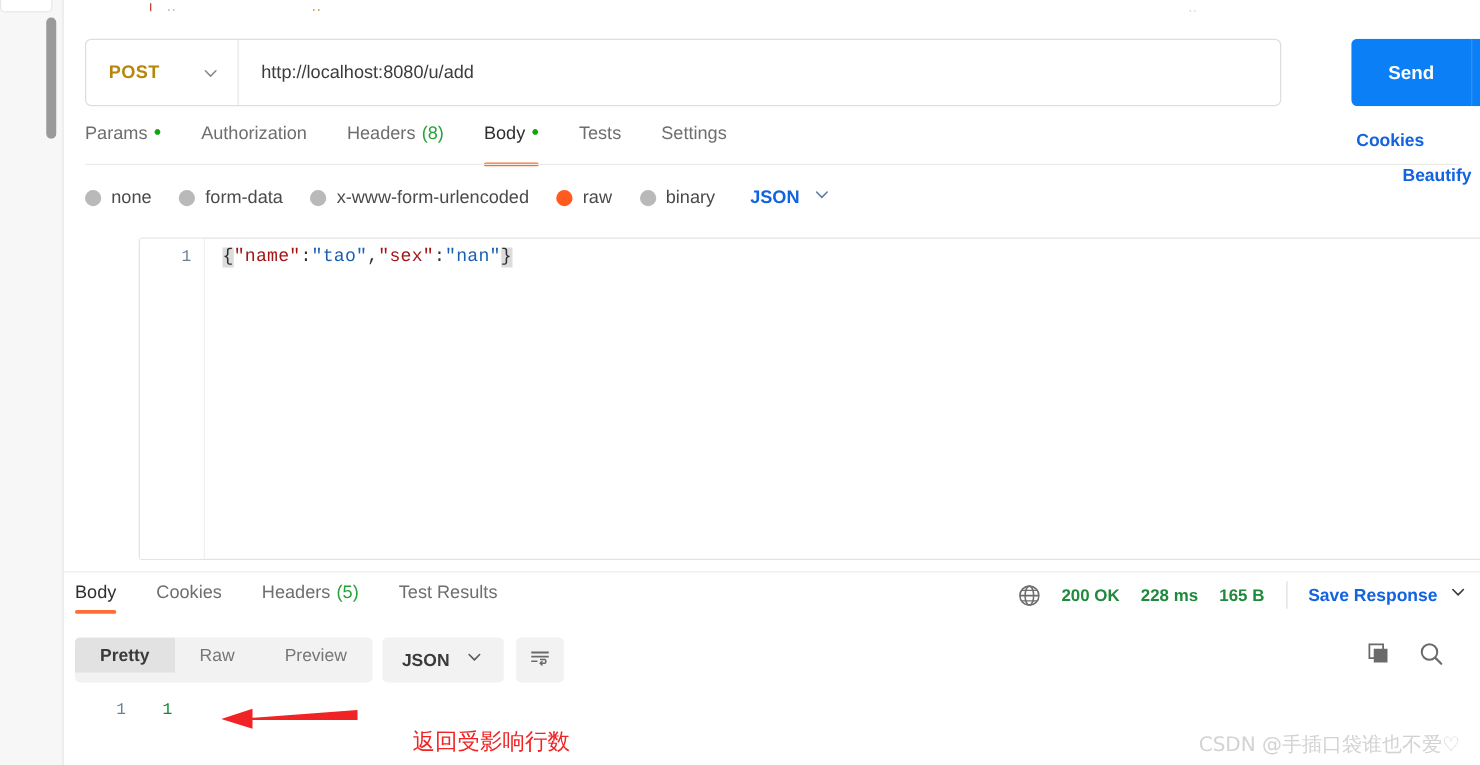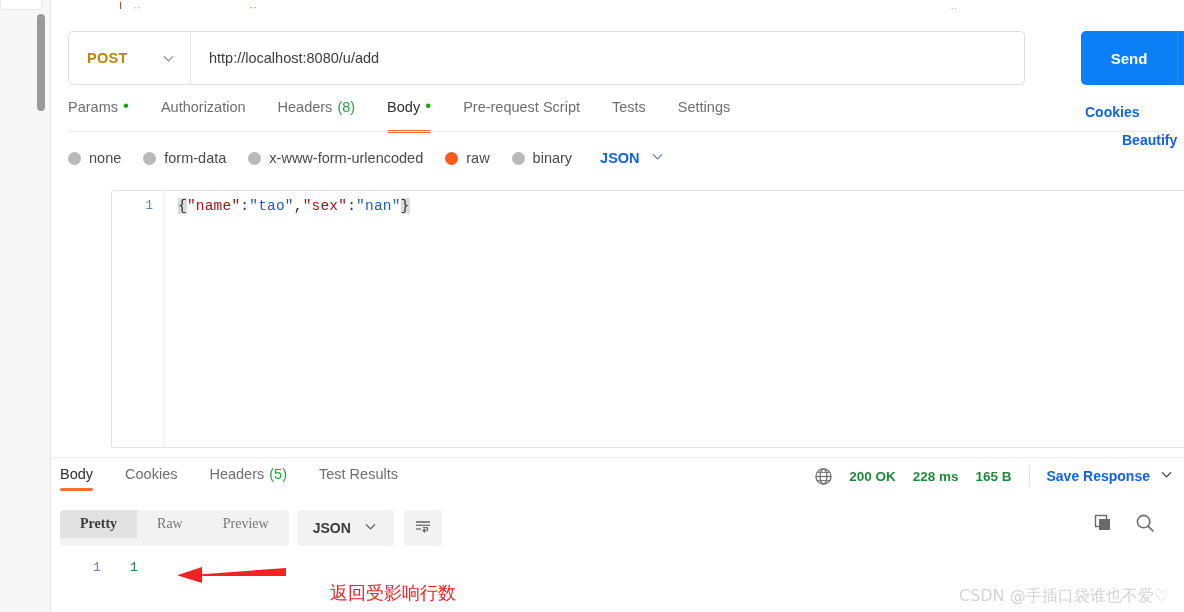--- a/index.html
+++ b/index.html
@@ -166,21 +166,21 @@
   .fmt-bar {
     position: absolute; left: 60px; top: 510px; height: 36px; display: flex;
     align-items: center;
   }
   .seg {
     display: flex; background: #f2f2f2; border-radius: 4px; overflow: hidden; height: 36px;
   }
   .seg button {
     border: none; background: transparent; font-size: 14px; color: #767676;
     padding: 0 20px; height: 28px; cursor: pointer;
-    font-family: Liberation Serif, serif;
+    font-family: Liberation Sans, sans-serif;
   }
   .seg button.active { background: #e2e2e2; color: #3a3a3a; font-weight: bold; }
   .fmt-sel {
     display: flex; align-items: center; justify-content: center; gap: 12px;
     background: #f2f2f2; border-radius: 4px; height: 36px; padding: 0 16px;
     margin-left: 8px; cursor: pointer;
   }
   .fmt-sel .t { font-size: 14px; color: #3a3a3a; font-weight: bold; }
   .wrap-btn {
     width: 38px; height: 36px; background: #f2f2f2; border-radius: 4px;
@@ -262,23 +262,20 @@
         <span>Authorization</span>
       </div>
       <div class="rtab">
         <span>Headers</span>
         <span class="cnt" style="margin-left:5px">(8)</span>
       </div>
       <div class="rtab active">
         <span>Body</span>
         <span class="dotmark">•</span>
         <span class="underline"></span>
-      </div>
-      <div class="rtab">
-        <span>Pre-request Script</span>
       </div>
       <div class="rtab">
         <span>Tests</span>
       </div>
       <div class="rtab">
         <span>Settings</span>
       </div>
     </div>
     <div class="link-blue cookies-link">Cookies</div>
     <div class="tabs-rule"></div>

